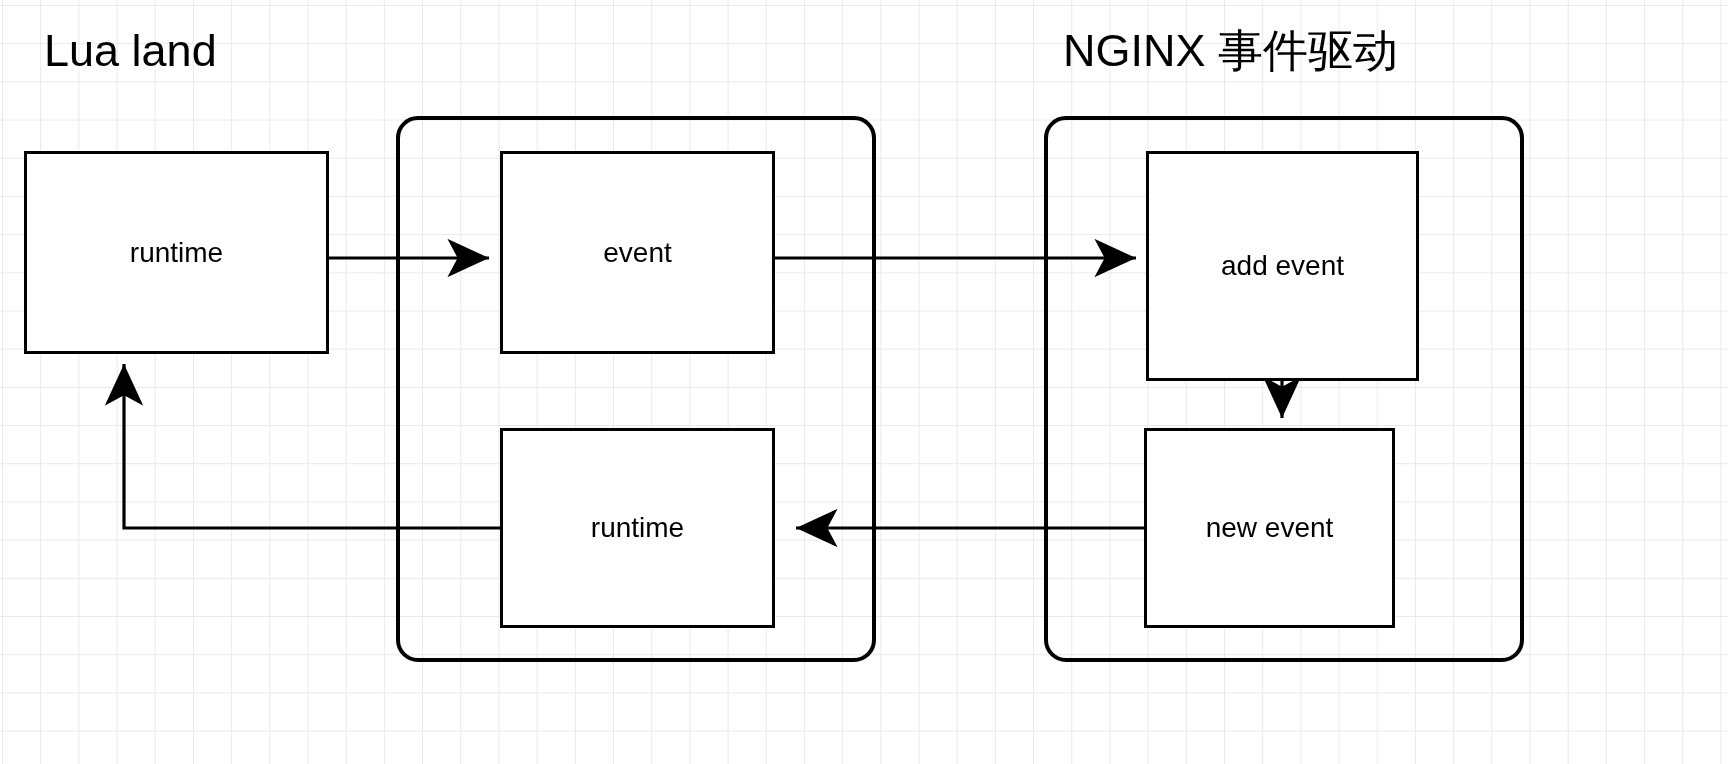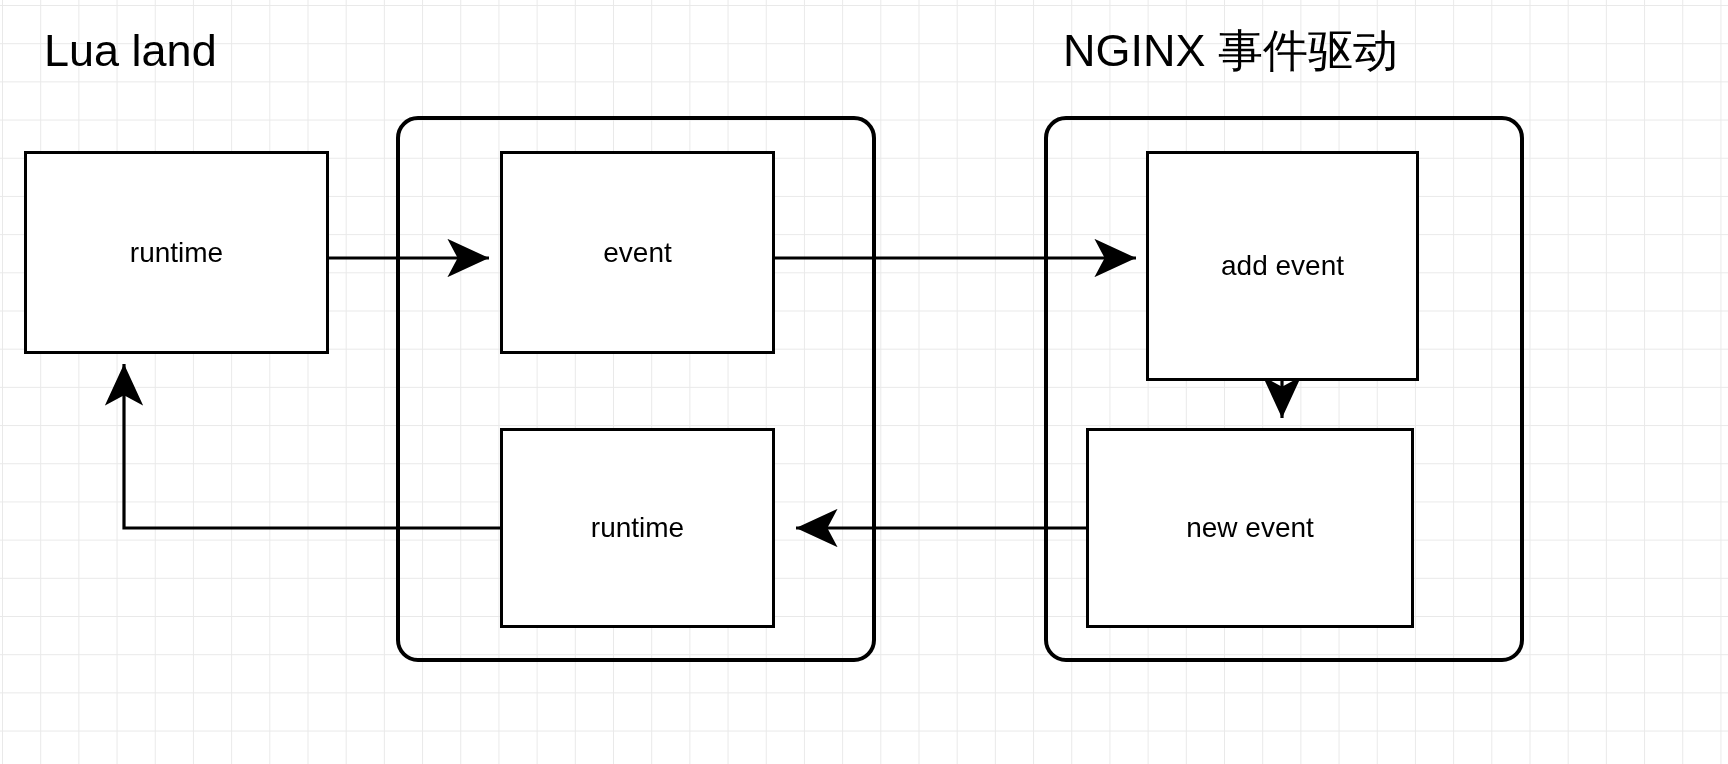--- a/index.html
+++ b/index.html
@@ -105,17 +105,17 @@
   </div>
 
   <div class="node" style="left:500px; top:428px; width:275px; height:200px;">
     <span>runtime</span>
   </div>
 
   <div class="node" style="left:1146px; top:151px; width:273px; height:230px;">
     <span>add event</span>
   </div>
 
-  <div class="node" style="left:1086px; top:428px; width:328px; height:200px;">
+  <div class="node" style="left:1144px; top:428px; width:251px; height:200px;">
     <span>new event</span>
   </div>
 
 </div>
 
 </body></html>

